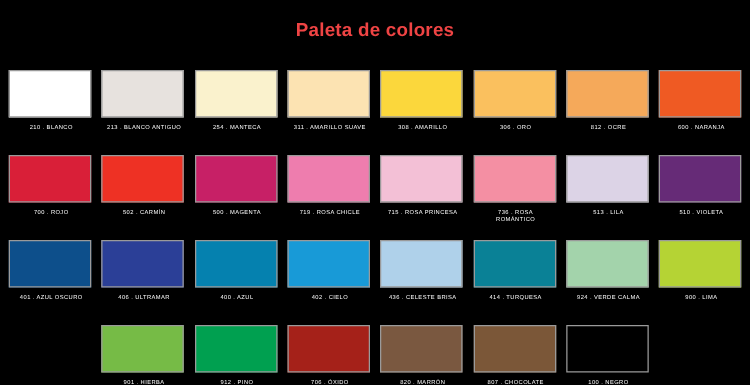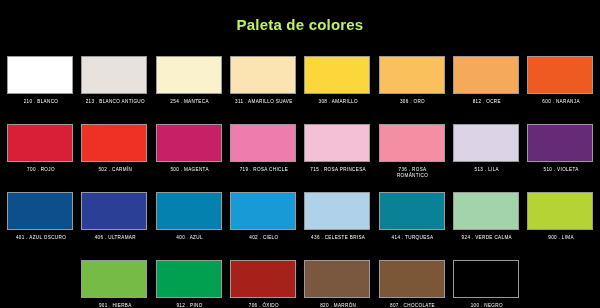--- a/index.html
+++ b/index.html
@@ -21,21 +21,21 @@
     background: #000000;
   }
   #page-title {
     position: absolute;
     top: 16px;
     left: 0;
     width: 600px;
     text-align: center;
     font-size: 15px;
     font-weight: bold;
-    color: #bef264;
+    color: #ef4444;
     letter-spacing: 0.2px;
   }
   #palette-grid {
     position: absolute;
     top: 56px;
     left: 0;
     width: 600px;
   }
   .palette-row {
     position: relative;

